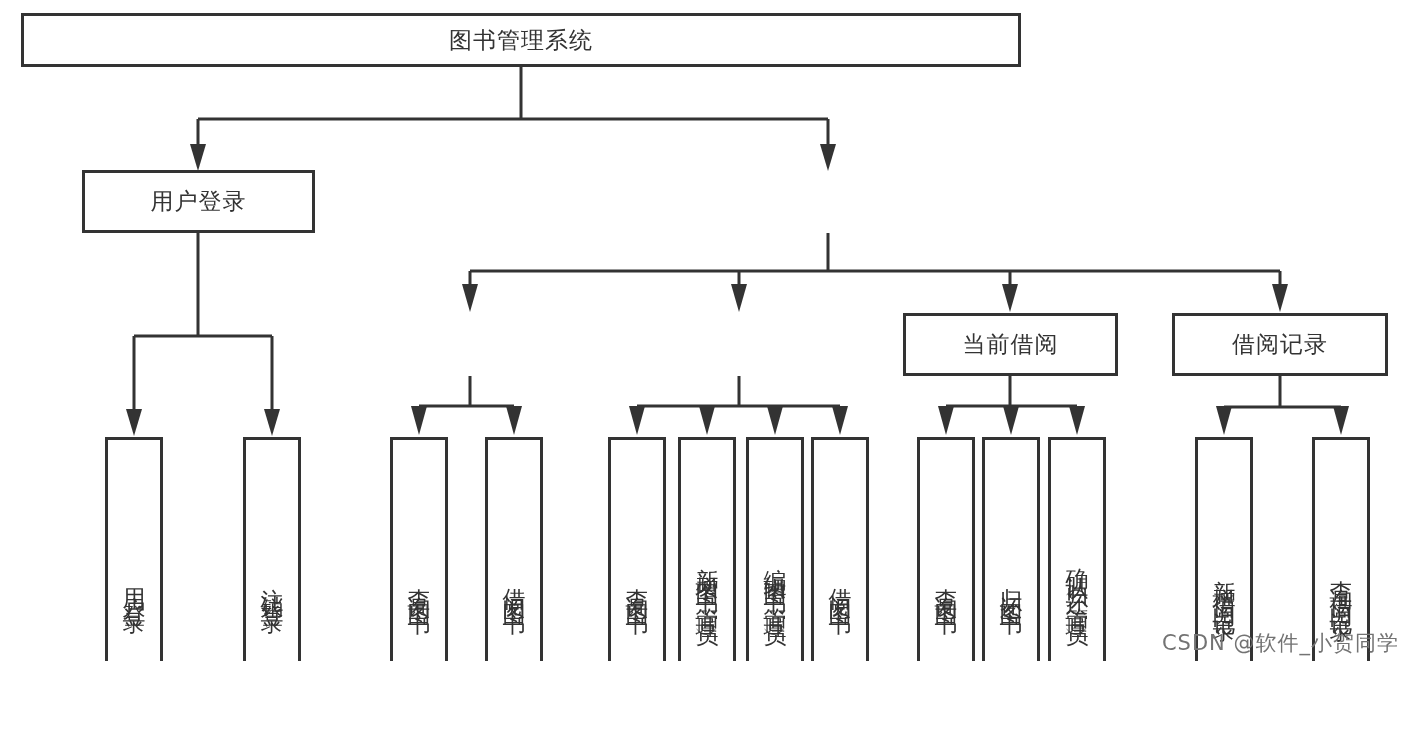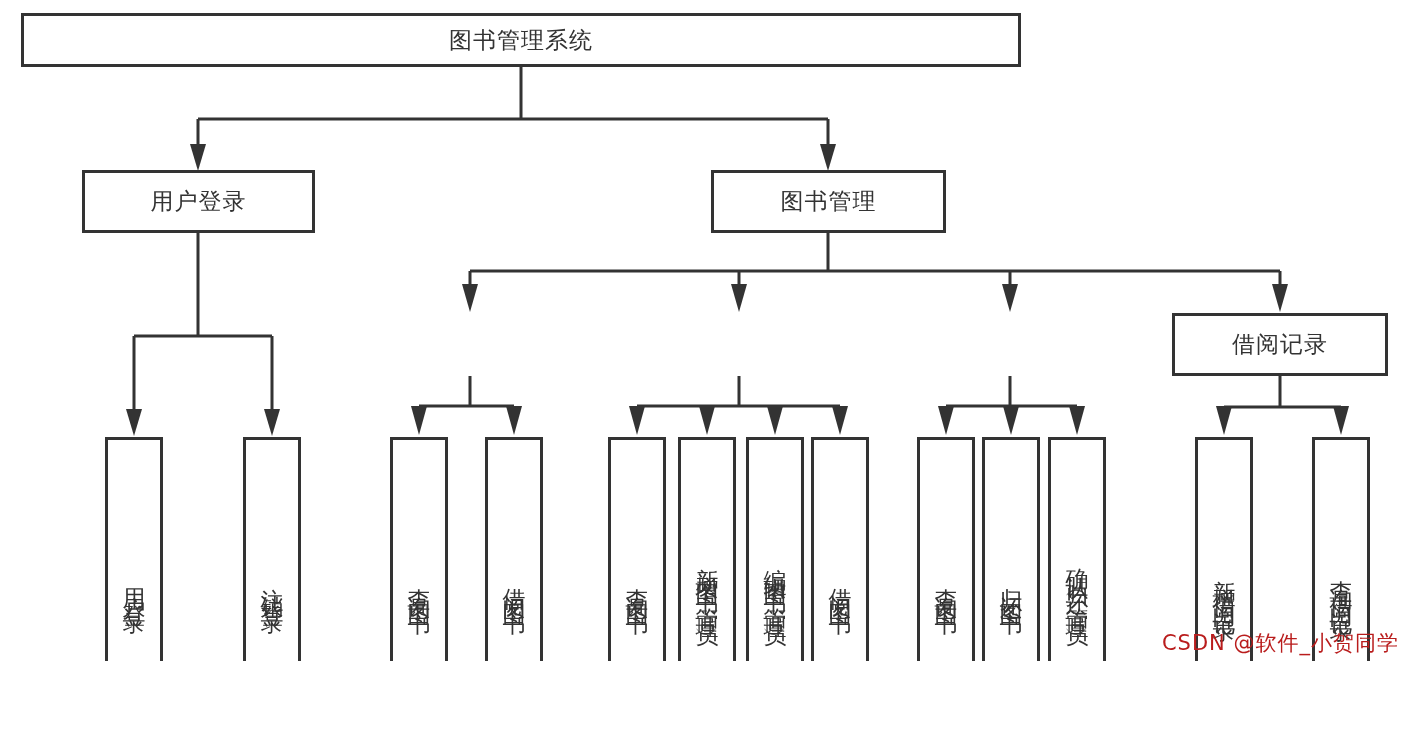--- a/index.html
+++ b/index.html
@@ -46,21 +46,21 @@
     font-size: 23px;
     letter-spacing: 8px;
     line-height: 1;
     white-space: nowrap;
   }
   .watermark {
     position: absolute;
     right: 6px;
     bottom: 4px;
     font-size: 21px;
-    color: #b91c1c;
+    color: #737373;
     letter-spacing: 1px;
     white-space: nowrap;
     z-index: 5;
   }
 </style>
 </head>
 <body>
 
 <div id="canvas">
 
@@ -107,24 +107,24 @@
     </g>
   </svg>
 
   <div class="node hbox" style="left:21px; top:13px; width:1000px; height:54px;">
     <span>图书管理系统</span>
   </div>
 
   <div class="node hbox" style="left:82px; top:170px; width:233px; height:63px;">
     <span>用户登录</span>
   </div>
-  <div class="node hbox" style="left:711px; top:170px; width:235px; height:63px;">
-    <span>图书管理</span>
+
+  <div class="node hbox" style="left:903px; top:313px; width:215px; height:63px;">
+    <span>当前借阅</span>
   </div>
-
   <div class="node hbox" style="left:1172px; top:313px; width:216px; height:63px;">
     <span>借阅记录</span>
   </div>
 
   <div class="node vbox" style="left:105px; top:437px; width:58px; height:298px;">
     <span>用户登录</span>
   </div>
   <div class="node vbox" style="left:243px; top:437px; width:58px; height:298px;">
     <span>注销登录</span>
   </div>

